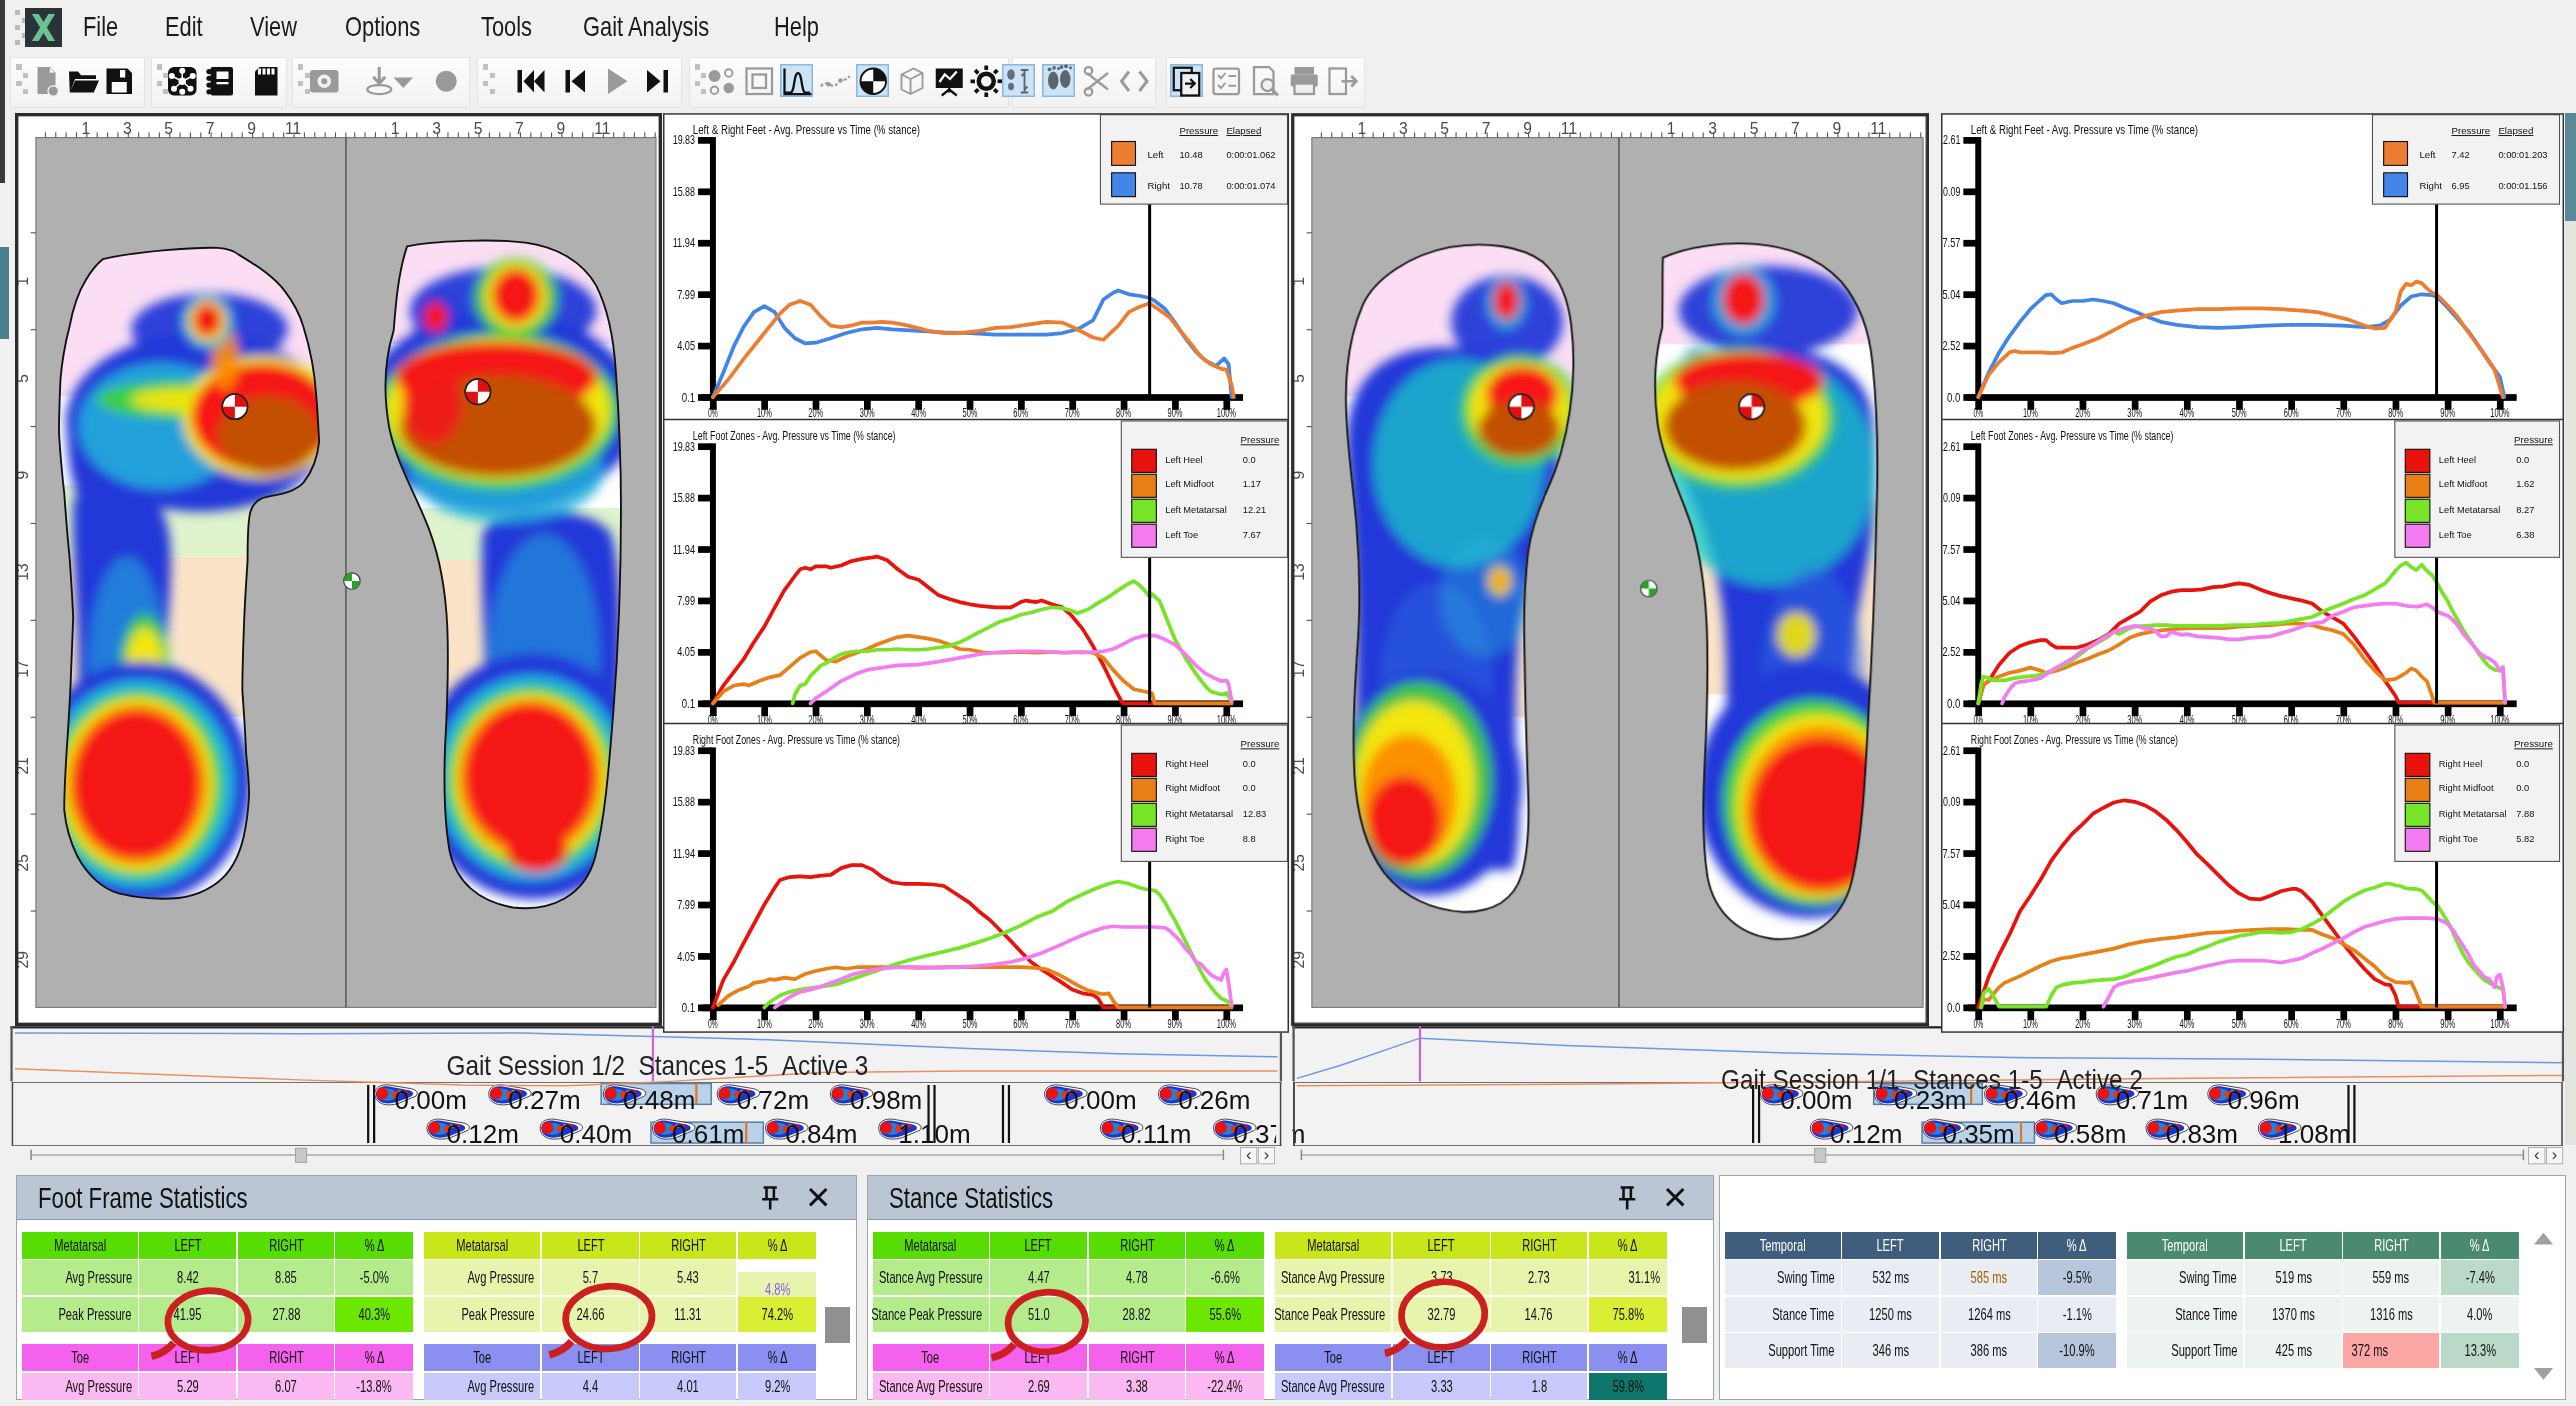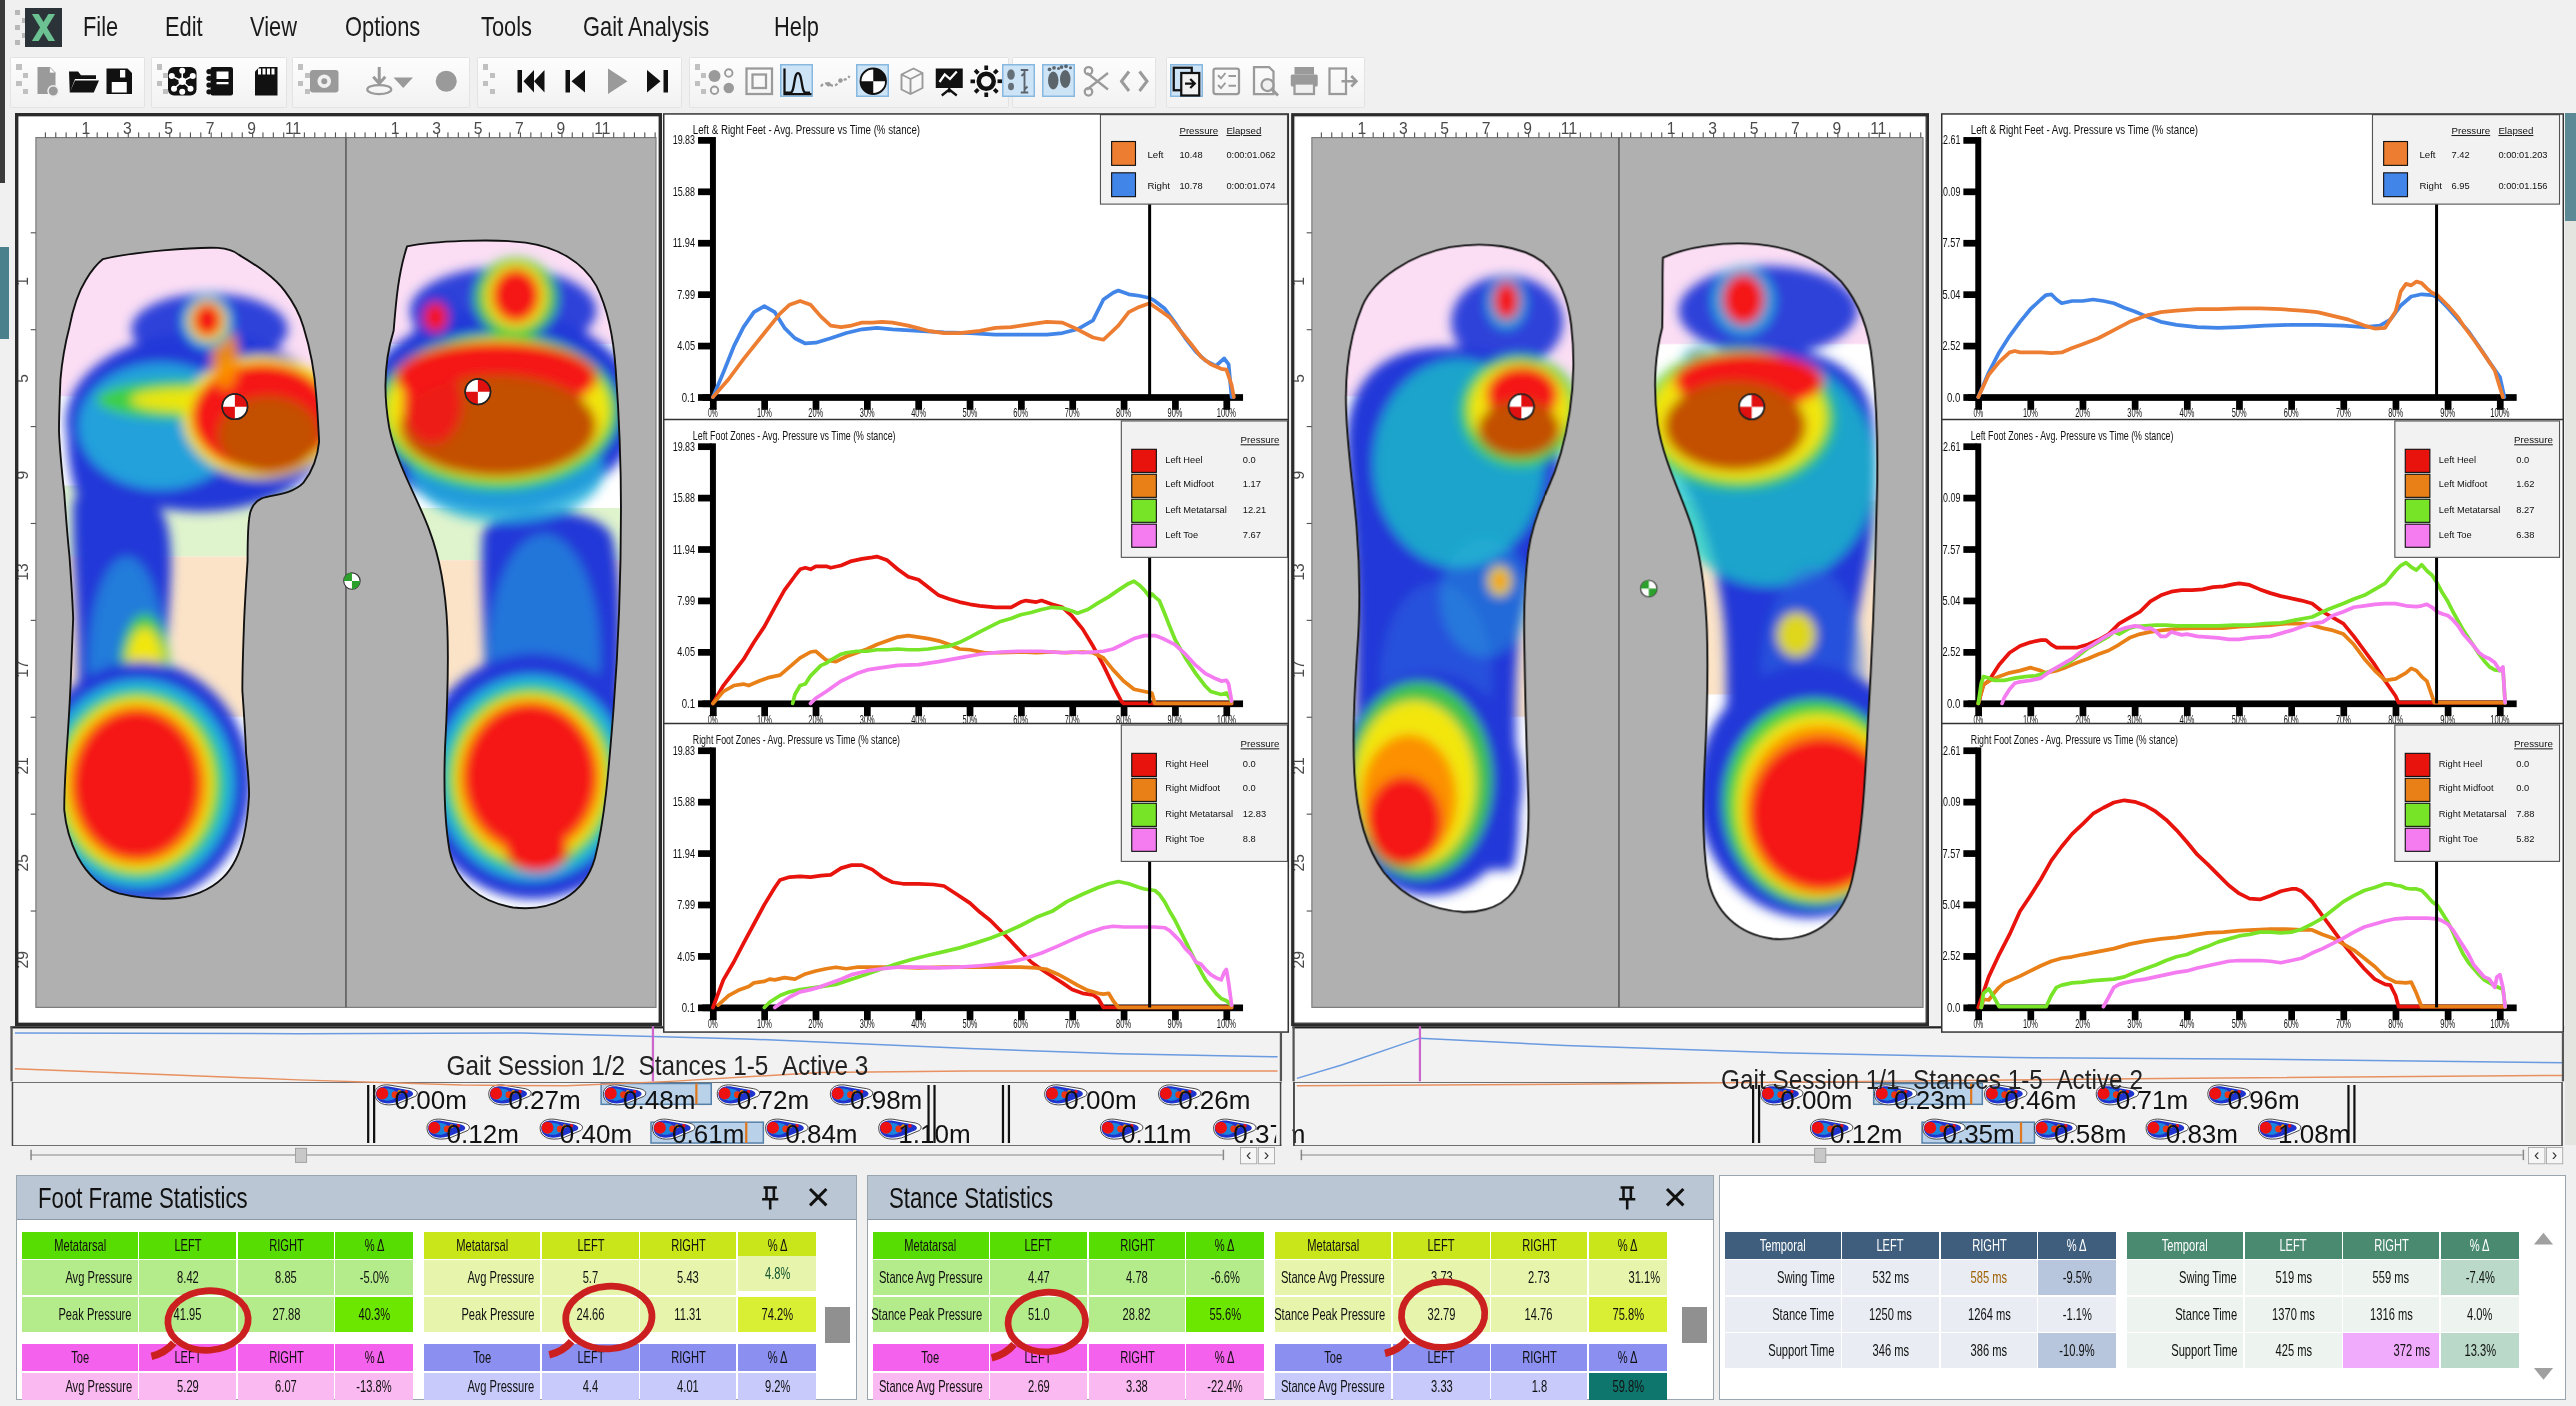--- a/index.html
+++ b/index.html
@@ -1275,21 +1275,21 @@
     <div style="position:absolute;left:318px;top:197px;width:78px;height:27px;background:#fab9f1;text-align:center;font-size:16.4px;color:#111;line-height:27px;box-sizing:border-box"><span style="display:inline-block;transform:scaleX(0.68);transform-origin:center center">-13.8%</span></div>
     <div style="position:absolute;left:407px;top:56px;width:116px;height:27px;background:#c9e61b;text-align:center;font-size:16.4px;color:#111;line-height:27px;box-sizing:border-box"><span style="display:inline-block;transform:scaleX(0.68);transform-origin:center center">Metatarsal</span></div>
     <div style="position:absolute;left:525px;top:56px;width:97px;height:27px;background:#c9e61b;text-align:center;font-size:16.4px;color:#111;line-height:27px;box-sizing:border-box"><span style="display:inline-block;transform:scaleX(0.68);transform-origin:center center">LEFT</span></div>
     <div style="position:absolute;left:623px;top:56px;width:96px;height:27px;background:#c9e61b;text-align:center;font-size:16.4px;color:#111;line-height:27px;box-sizing:border-box"><span style="display:inline-block;transform:scaleX(0.68);transform-origin:center center">RIGHT</span></div>
     <div style="position:absolute;left:721px;top:56px;width:78px;height:27px;background:#c9e61b;text-align:center;font-size:16.4px;color:#111;line-height:27px;box-sizing:border-box"><span style="display:inline-block;transform:scaleX(0.68);transform-origin:center center">% Δ</span></div>
     <div style="position:absolute;left:407px;top:84px;width:116px;height:35px;background:#e6f4ac;font-size:16.4px;color:#111;line-height:35px;box-sizing:border-box">
       <span style="position:absolute;right:6px;top:0;line-height:35px;transform:scaleX(0.68);transform-origin:right center">Avg Pressure</span>
     </div>
     <div style="position:absolute;left:525px;top:84px;width:97px;height:35px;background:#e6f4ac;text-align:center;font-size:16.4px;color:#111;line-height:35px;box-sizing:border-box"><span style="display:inline-block;transform:scaleX(0.68);transform-origin:center center">5.7</span></div>
     <div style="position:absolute;left:623px;top:84px;width:96px;height:35px;background:#e6f4ac;text-align:center;font-size:16.4px;color:#111;line-height:35px;box-sizing:border-box"><span style="display:inline-block;transform:scaleX(0.68);transform-origin:center center">5.43</span></div>
-    <div style="position:absolute;left:721px;top:80px;width:78px;height:35px;background:#e6f4ac;text-align:center;font-size:16.4px;color:#14532d;line-height:35px;box-sizing:border-box"><span style="display:inline-block;transform:scaleX(0.68);transform-origin:center center">4.8%</span></div>
+    <div style="position:absolute;left:721px;top:96px;width:78px;height:35px;background:#e6f4ac;text-align:center;font-size:16.4px;color:#8b5cf6;line-height:35px;box-sizing:border-box"><span style="display:inline-block;transform:scaleX(0.68);transform-origin:center center">4.8%</span></div>
     <div style="position:absolute;left:407px;top:121px;width:116px;height:35px;background:#e6f4ac;font-size:16.4px;color:#111;line-height:35px;box-sizing:border-box">
       <span style="position:absolute;right:6px;top:0;line-height:35px;transform:scaleX(0.68);transform-origin:right center">Peak Pressure</span>
     </div>
     <div style="position:absolute;left:525px;top:121px;width:97px;height:35px;background:#e6f4ac;text-align:center;font-size:16.4px;color:#111;line-height:35px;box-sizing:border-box"><span style="display:inline-block;transform:scaleX(0.68);transform-origin:center center">24.66</span></div>
     <div style="position:absolute;left:623px;top:121px;width:96px;height:35px;background:#e6f4ac;text-align:center;font-size:16.4px;color:#111;line-height:35px;box-sizing:border-box"><span style="display:inline-block;transform:scaleX(0.68);transform-origin:center center">11.31</span></div>
     <div style="position:absolute;left:721px;top:121px;width:78px;height:35px;background:#d8ef33;text-align:center;font-size:16.4px;color:#111;line-height:35px;box-sizing:border-box"><span style="display:inline-block;transform:scaleX(0.68);transform-origin:center center">74.2%</span></div>
     <div style="position:absolute;left:407px;top:168px;width:116px;height:27px;background:#8a8ff0;text-align:center;font-size:16.4px;color:#111;line-height:27px;box-sizing:border-box"><span style="display:inline-block;transform:scaleX(0.68);transform-origin:center center">Toe</span></div>
     <div style="position:absolute;left:525px;top:168px;width:97px;height:27px;background:#8a8ff0;text-align:center;font-size:16.4px;color:#111;line-height:27px;box-sizing:border-box"><span style="display:inline-block;transform:scaleX(0.68);transform-origin:center center">LEFT</span></div>
     <div style="position:absolute;left:623px;top:168px;width:96px;height:27px;background:#8a8ff0;text-align:center;font-size:16.4px;color:#111;line-height:27px;box-sizing:border-box"><span style="display:inline-block;transform:scaleX(0.68);transform-origin:center center">RIGHT</span></div>
     <div style="position:absolute;left:721px;top:168px;width:78px;height:27px;background:#8a8ff0;text-align:center;font-size:16.4px;color:#111;line-height:27px;box-sizing:border-box"><span style="display:inline-block;transform:scaleX(0.68);transform-origin:center center">% Δ</span></div>
@@ -1413,19 +1413,19 @@
     <div style="position:absolute;left:407px;top:121px;width:116px;height:35px;background:#edf3ef;font-size:16.4px;color:#111;line-height:35px;box-sizing:border-box">
       <span style="position:absolute;right:6px;top:0;line-height:35px;transform:scaleX(0.68);transform-origin:right center">Stance Time</span>
     </div>
     <div style="position:absolute;left:525px;top:121px;width:97px;height:35px;background:#edf3ef;text-align:center;font-size:16.4px;color:#111;line-height:35px;box-sizing:border-box"><span style="display:inline-block;transform:scaleX(0.68);transform-origin:center center">1370 ms</span></div>
     <div style="position:absolute;left:623px;top:121px;width:96px;height:35px;background:#edf3ef;text-align:center;font-size:16.4px;color:#111;line-height:35px;box-sizing:border-box"><span style="display:inline-block;transform:scaleX(0.68);transform-origin:center center">1316 ms</span></div>
     <div style="position:absolute;left:721px;top:121px;width:78px;height:35px;background:#edf3ef;text-align:center;font-size:16.4px;color:#111;line-height:35px;box-sizing:border-box"><span style="display:inline-block;transform:scaleX(0.68);transform-origin:center center">4.0%</span></div>
     <div style="position:absolute;left:407px;top:157px;width:116px;height:35px;background:#edf3ef;font-size:16.4px;color:#111;line-height:35px;box-sizing:border-box">
       <span style="position:absolute;right:6px;top:0;line-height:35px;transform:scaleX(0.68);transform-origin:right center">Support Time</span>
     </div>
     <div style="position:absolute;left:525px;top:157px;width:97px;height:35px;background:#edf3ef;text-align:center;font-size:16.4px;color:#111;line-height:35px;box-sizing:border-box"><span style="display:inline-block;transform:scaleX(0.68);transform-origin:center center">425 ms</span></div>
-    <div style="position:absolute;left:623px;top:157px;width:96px;height:35px;background:#f0abfc;text-align:right;font-size:16.4px;color:#111;line-height:35px;box-sizing:border-box"><span style="display:inline-block;transform:scaleX(0.68);transform-origin:center center">372 ms</span></div>
+    <div style="position:absolute;left:623px;top:157px;width:96px;height:35px;background:#fca5a5;text-align:left;font-size:16.4px;color:#111;line-height:35px;box-sizing:border-box"><span style="display:inline-block;transform:scaleX(0.68);transform-origin:center center">372 ms</span></div>
     <div style="position:absolute;left:721px;top:157px;width:78px;height:35px;background:#bad9c9;text-align:center;font-size:16.4px;color:#111;line-height:35px;box-sizing:border-box"><span style="display:inline-block;transform:scaleX(0.68);transform-origin:center center">13.3%</span></div>
     <svg style="position:absolute;right:9px;top:51px" width="25" height="157" viewBox="0 0 34 210">
       <path d="M 4,22 L 17,6 L 30,22 Z" fill="#a0a0a0"></path>
       <path d="M 4,190 L 17,206 L 30,190 Z" fill="#a0a0a0"></path>
     </svg>
   </div>
 
 </body></html>

